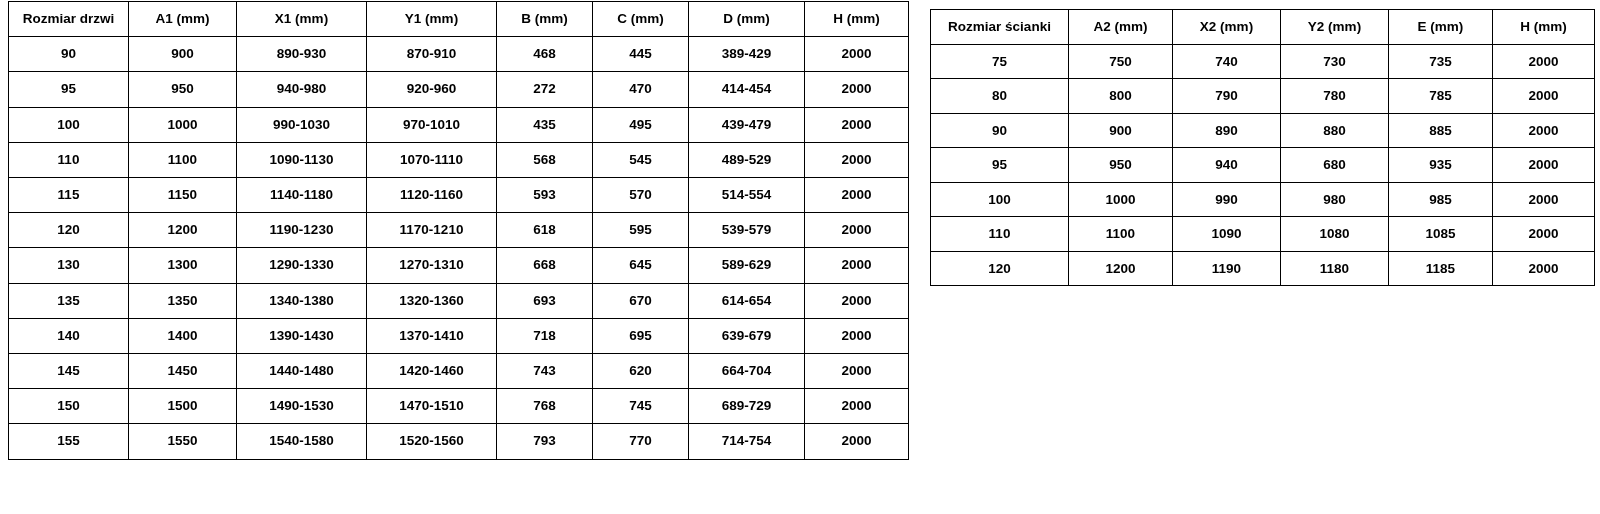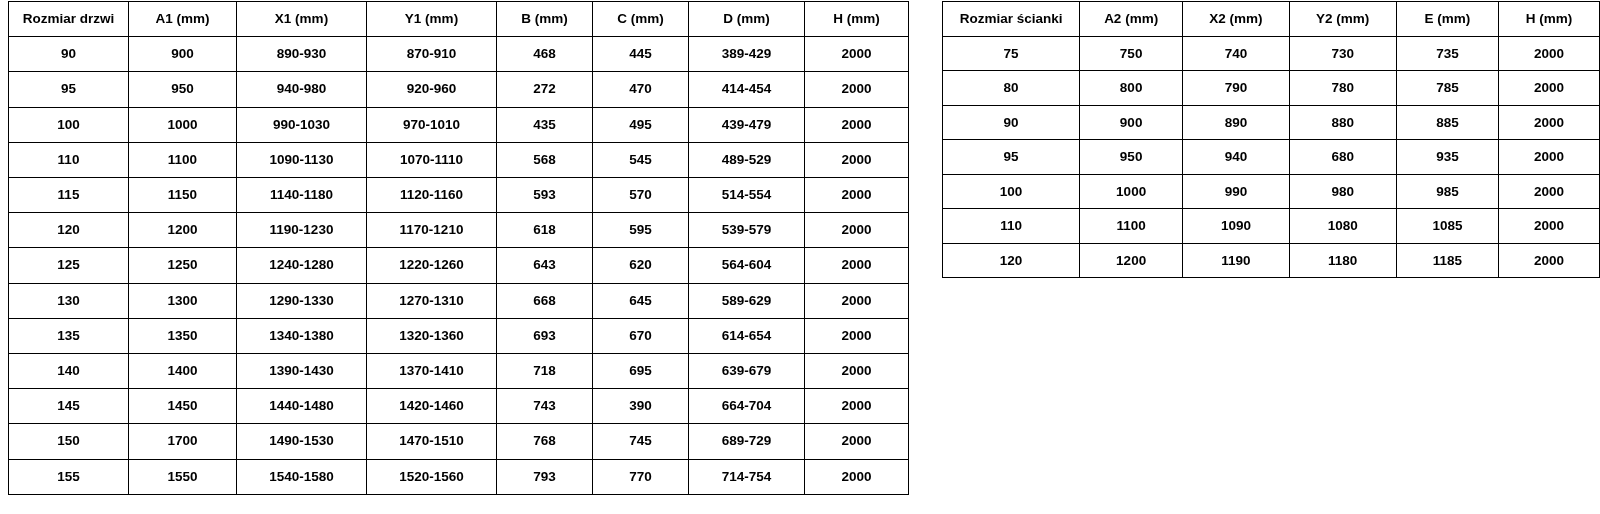--- a/index.html
+++ b/index.html
@@ -56,22 +56,21 @@
   #doors-table col.c5 { width: 96px; }
   #doors-table col.c6 { width: 116px; }
   #doors-table col.c7 { width: 104px; }
   #doors-table th,
   #doors-table td { height: 34.2px; line-height: 34.2px; }
 
   
   #wall-table-wrap {
     position: absolute;
     left: 930px;
-    top: 1px;
-    margin-left: 12px;
+    top: 9px;
   }
   #wall-table col.c0 { width: 138px; }
   #wall-table col.c1 { width: 104px; }
   #wall-table col.c2 { width: 108px; }
   #wall-table col.c3 { width: 108px; }
   #wall-table col.c4 { width: 104px; }
   #wall-table col.c5 { width: 102px; }
   #wall-table th,
   #wall-table td { height: 33.5px; line-height: 33.5px; }
 </style>
@@ -159,30 +158,20 @@
           <td>120</td>
           <td>1200</td>
           <td>1190-1230</td>
           <td>1170-1210</td>
           <td>618</td>
           <td>595</td>
           <td>539-579</td>
           <td>2000</td>
         </tr>
         <tr>
-          <td>125</td>
-          <td>1250</td>
-          <td>1240-1280</td>
-          <td>1220-1260</td>
-          <td>643</td>
-          <td>620</td>
-          <td>564-604</td>
-          <td>2000</td>
-        </tr>
-        <tr>
           <td>130</td>
           <td>1300</td>
           <td>1290-1330</td>
           <td>1270-1310</td>
           <td>668</td>
           <td>645</td>
           <td>589-629</td>
           <td>2000</td>
         </tr>
         <tr>
@@ -204,27 +193,27 @@
           <td>695</td>
           <td>639-679</td>
           <td>2000</td>
         </tr>
         <tr>
           <td>145</td>
           <td>1450</td>
           <td>1440-1480</td>
           <td>1420-1460</td>
           <td>743</td>
-          <td>390</td>
+          <td>620</td>
           <td>664-704</td>
           <td>2000</td>
         </tr>
         <tr>
           <td>150</td>
-          <td>1700</td>
+          <td>1500</td>
           <td>1490-1530</td>
           <td>1470-1510</td>
           <td>768</td>
           <td>745</td>
           <td>689-729</td>
           <td>2000</td>
         </tr>
         <tr>
           <td>155</td>
           <td>1550</td>

